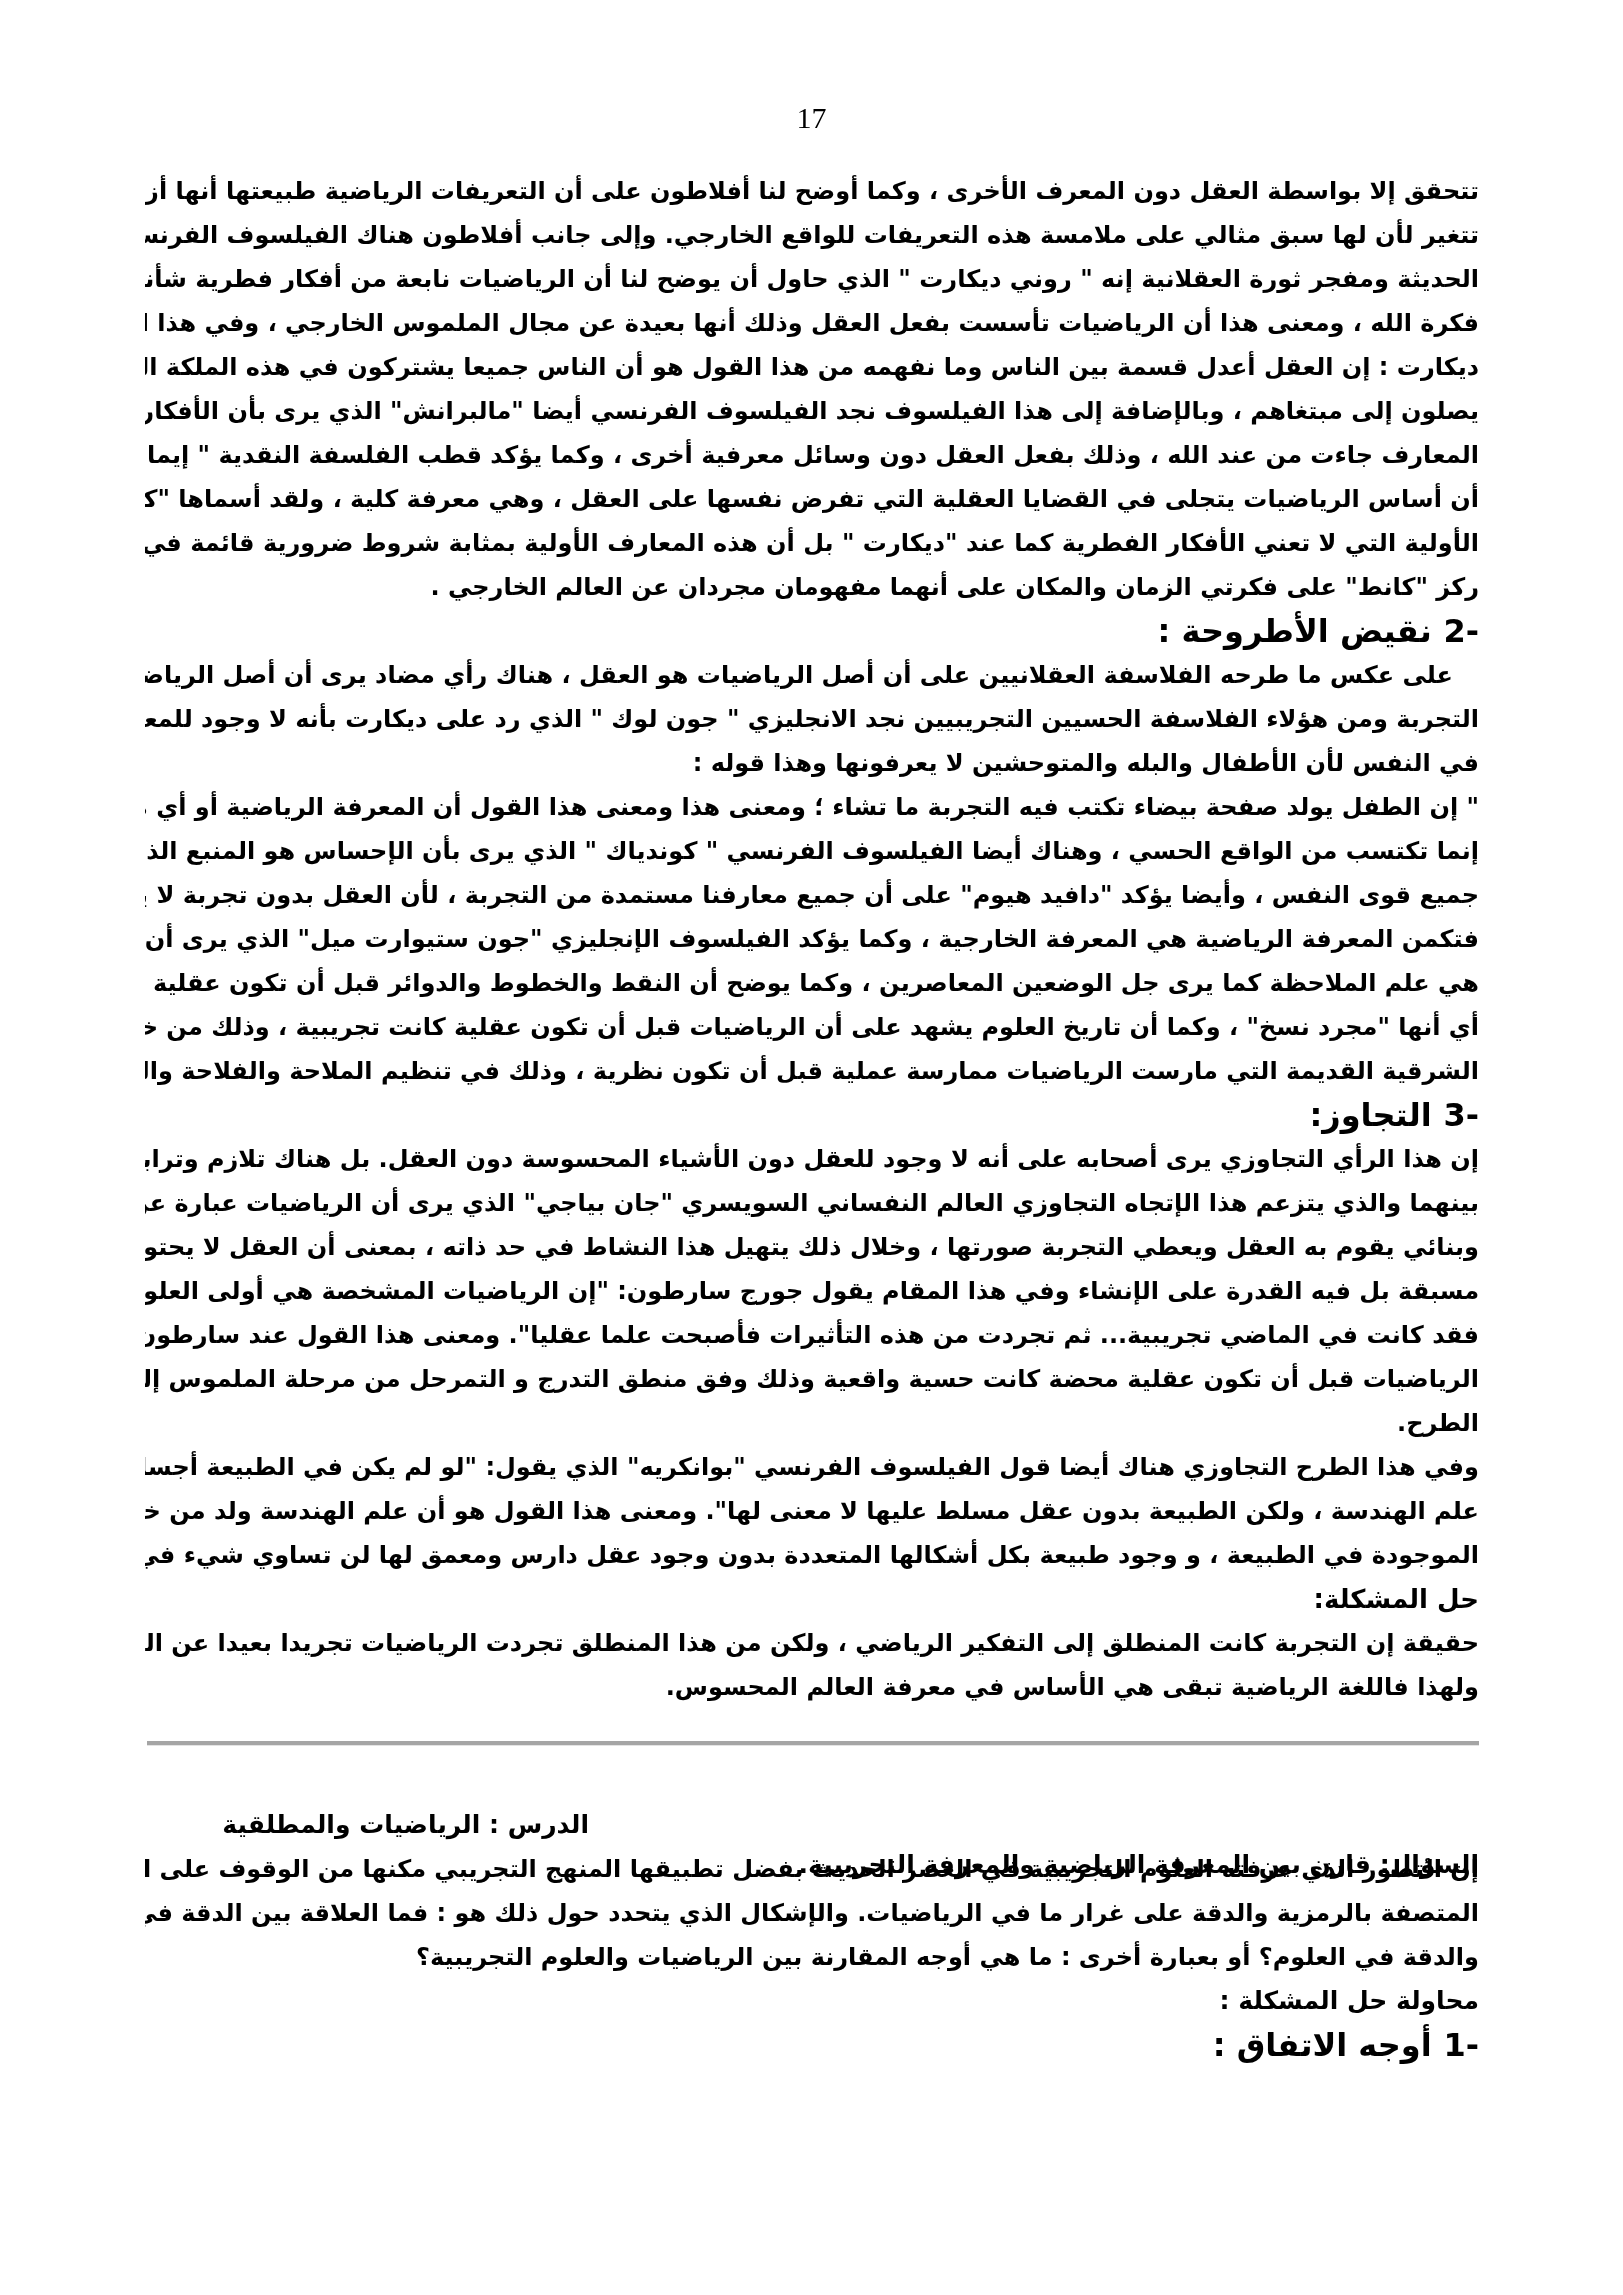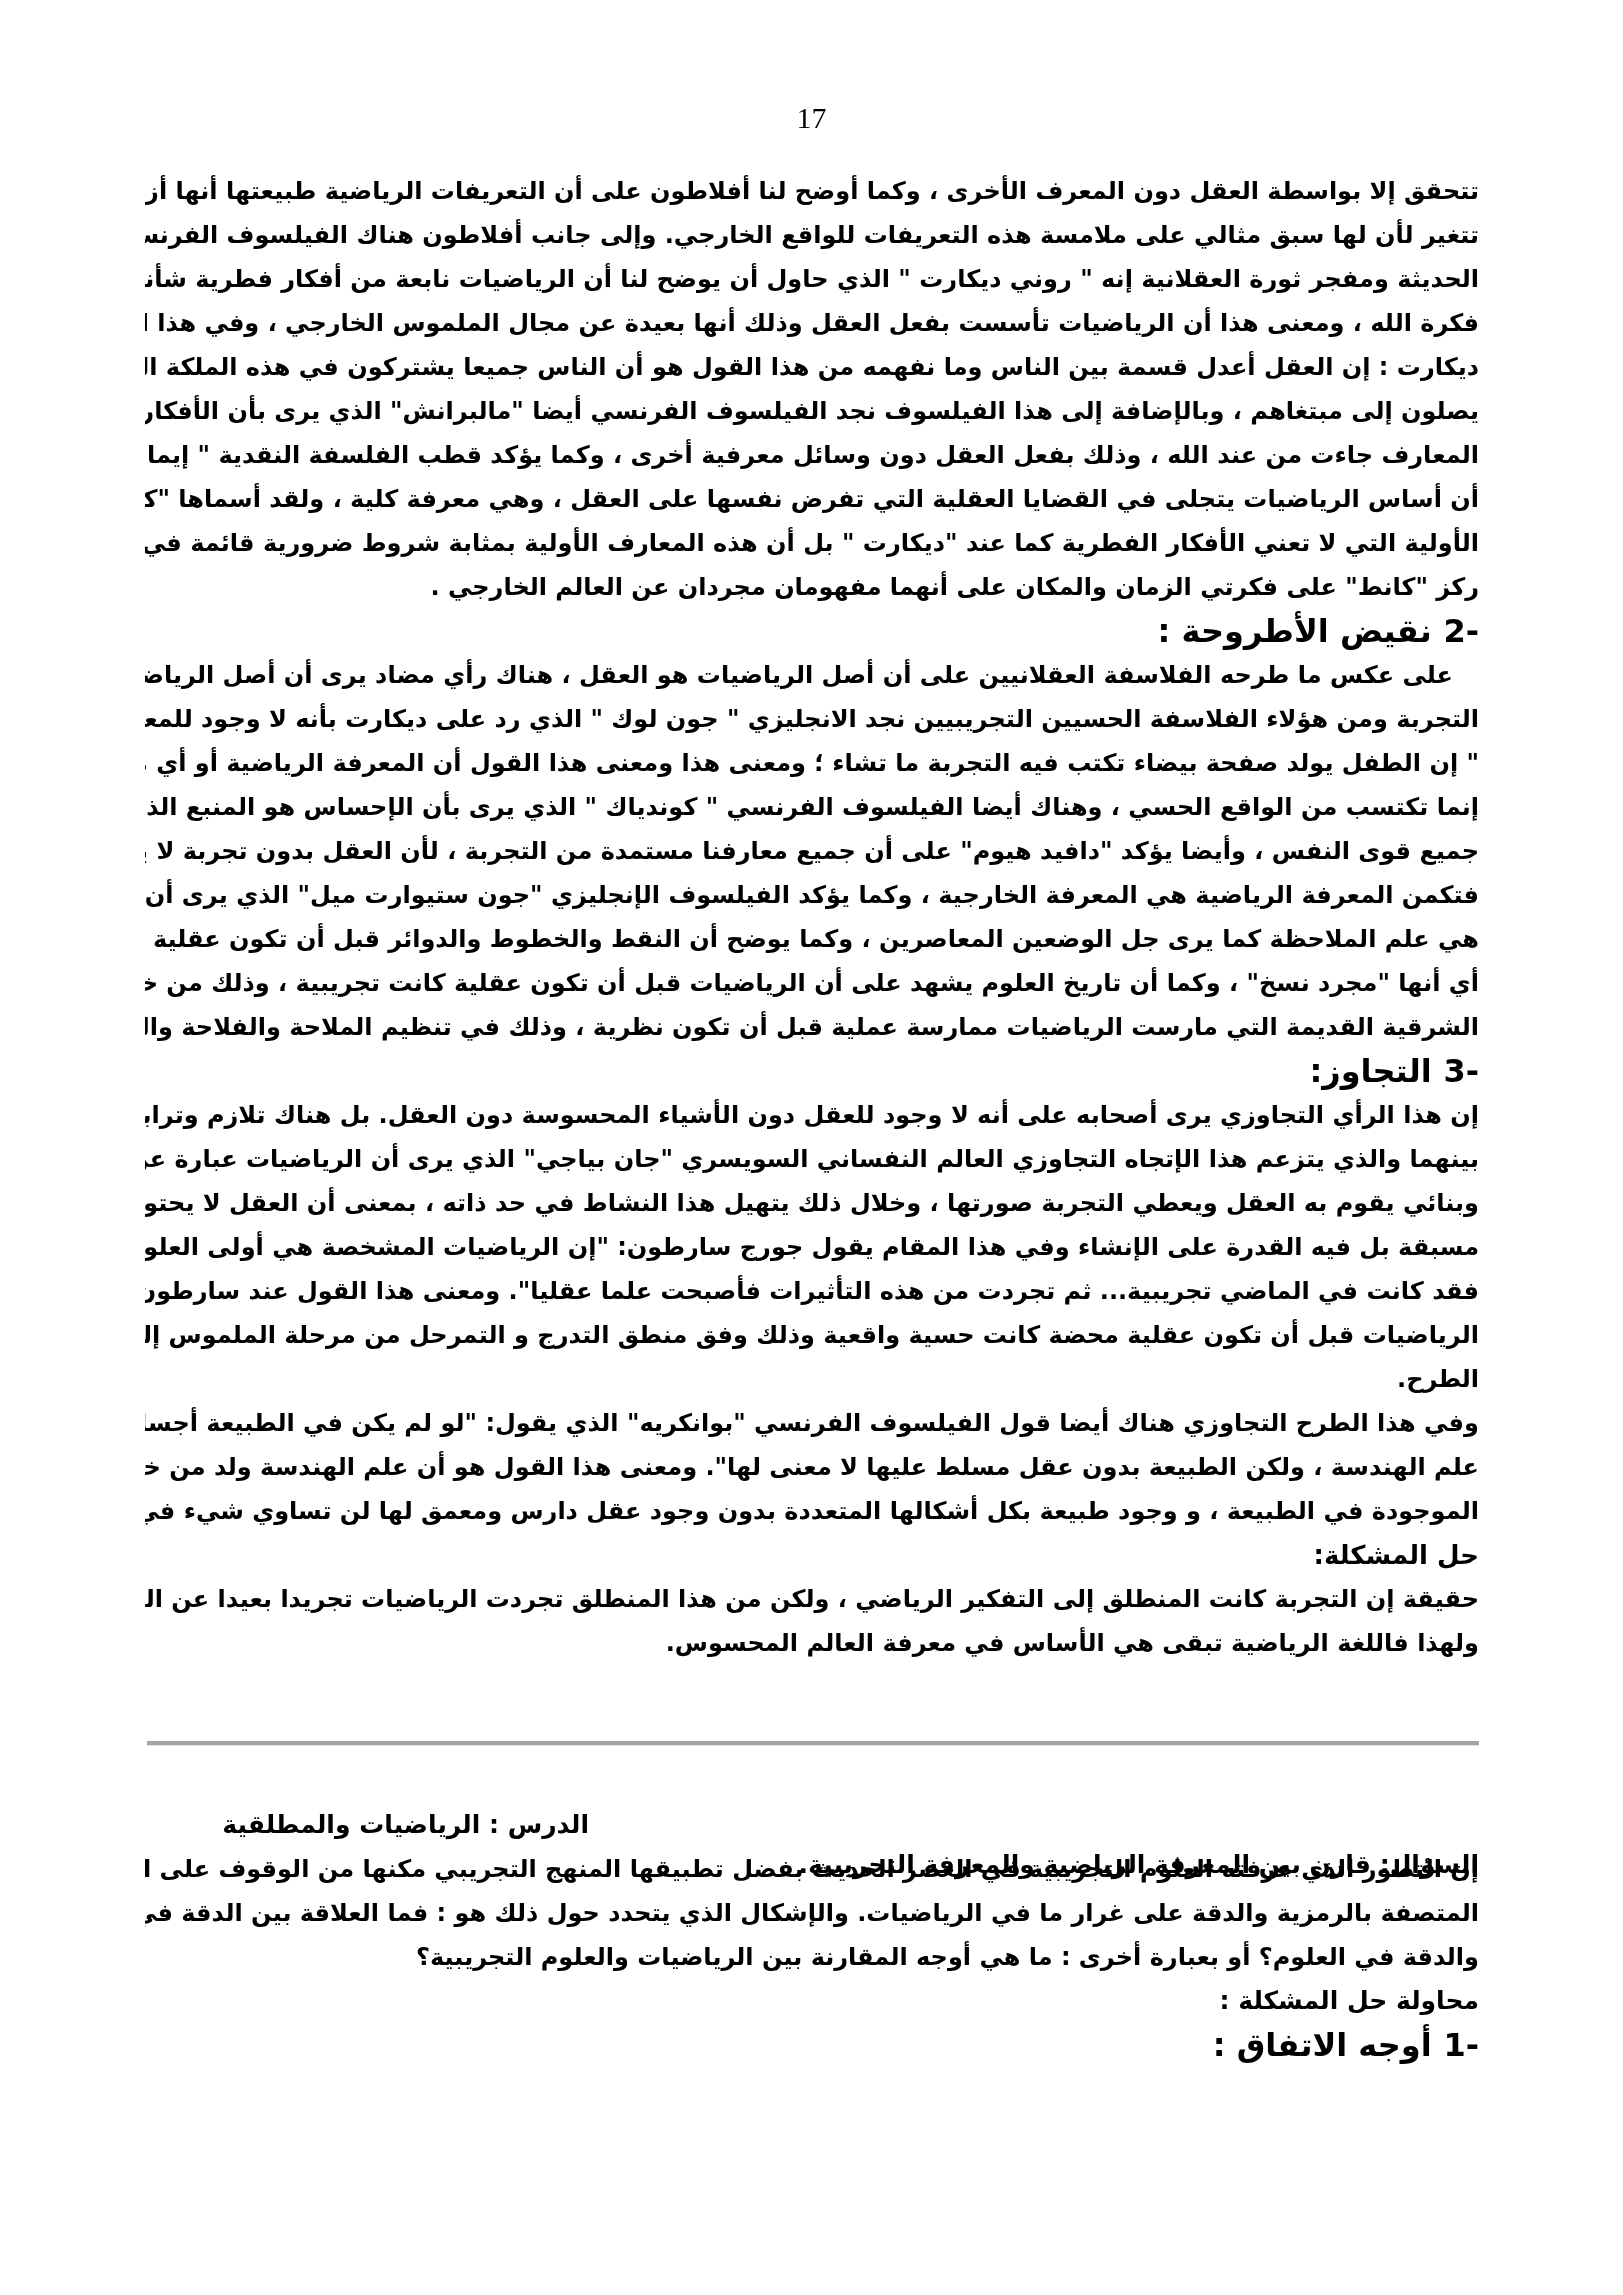--- a/index.html
+++ b/index.html
@@ -127,20 +127,21 @@
     <div class="line">الأولية التي لا تعني الأفكار الفطرية كما عند "ديكارت " بل أن هذه المعارف الأولية بمثابة شروط ضرورية قائمة في الذهن ، ولقد</div>
     <div class="line last">ركز "كانط" على فكرتي الزمان والمكان على أنهما مفهومان مجردان عن العالم الخارجي .</div>
   </div>
 
   <div class="list-item">
     <span class="num">2-</span><span>نقيض الأطروحة :</span>
   </div>
   <div>
     <div class="line indent-first">على عكس ما طرحه الفلاسفة العقلانيين على أن أصل الرياضيات هو العقل ، هناك رأي مضاد يرى أن أصل الرياضيات هو</div>
     <div class="line">التجربة ومن هؤلاء الفلاسفة الحسيين التجريبيين نجد الانجليزي " جون لوك " الذي رد على ديكارت بأنه لا وجود للمعاني الفطرية</div>
+    <div class="line last">في النفس لأن الأطفال والبله والمتوحشين لا يعرفونها  وهذا قوله :</div>
     <div class="line">" إن الطفل يولد صفحة بيضاء تكتب فيه التجربة ما تشاء ؛ ومعنى هذا ومعنى هذا القول أن المعرفة الرياضية أو أي معرفة أخرى</div>
     <div class="line">إنما تكتسب من الواقع الحسي ، وهناك أيضا الفيلسوف الفرنسي " كوندياك " الذي يرى بأن الإحساس هو المنبع الذي تنبجس منه</div>
     <div class="line">جميع قوى النفس ، وأيضا يؤكد "دافيد هيوم" على أن جميع معارفنا مستمدة من التجربة ، لأن العقل بدون تجربة لا يساوي شيء ،</div>
     <div class="line">فتكمن المعرفة الرياضية هي المعرفة الخارجية ، وكما يؤكد الفيلسوف الإنجليزي "جون ستيوارت ميل" الذي يرى أن الرياضيات</div>
     <div class="line">هي علم الملاحظة كما يرى جل الوضعين المعاصرين ، وكما يوضح أن النقط والخطوط والدوائر قبل أن تكون عقلية كانت تجريبية</div>
     <div class="line">أي أنها "مجرد نسخ" ، وكما أن تاريخ العلوم يشهد على أن الرياضيات قبل أن تكون عقلية كانت تجريبية ، وذلك من خلال الحضارات</div>
     <div class="line last">الشرقية القديمة التي مارست الرياضيات ممارسة عملية قبل أن تكون نظرية ، وذلك في تنظيم الملاحة والفلاحة والري.</div>
   </div>
 
   <div class="list-item">

